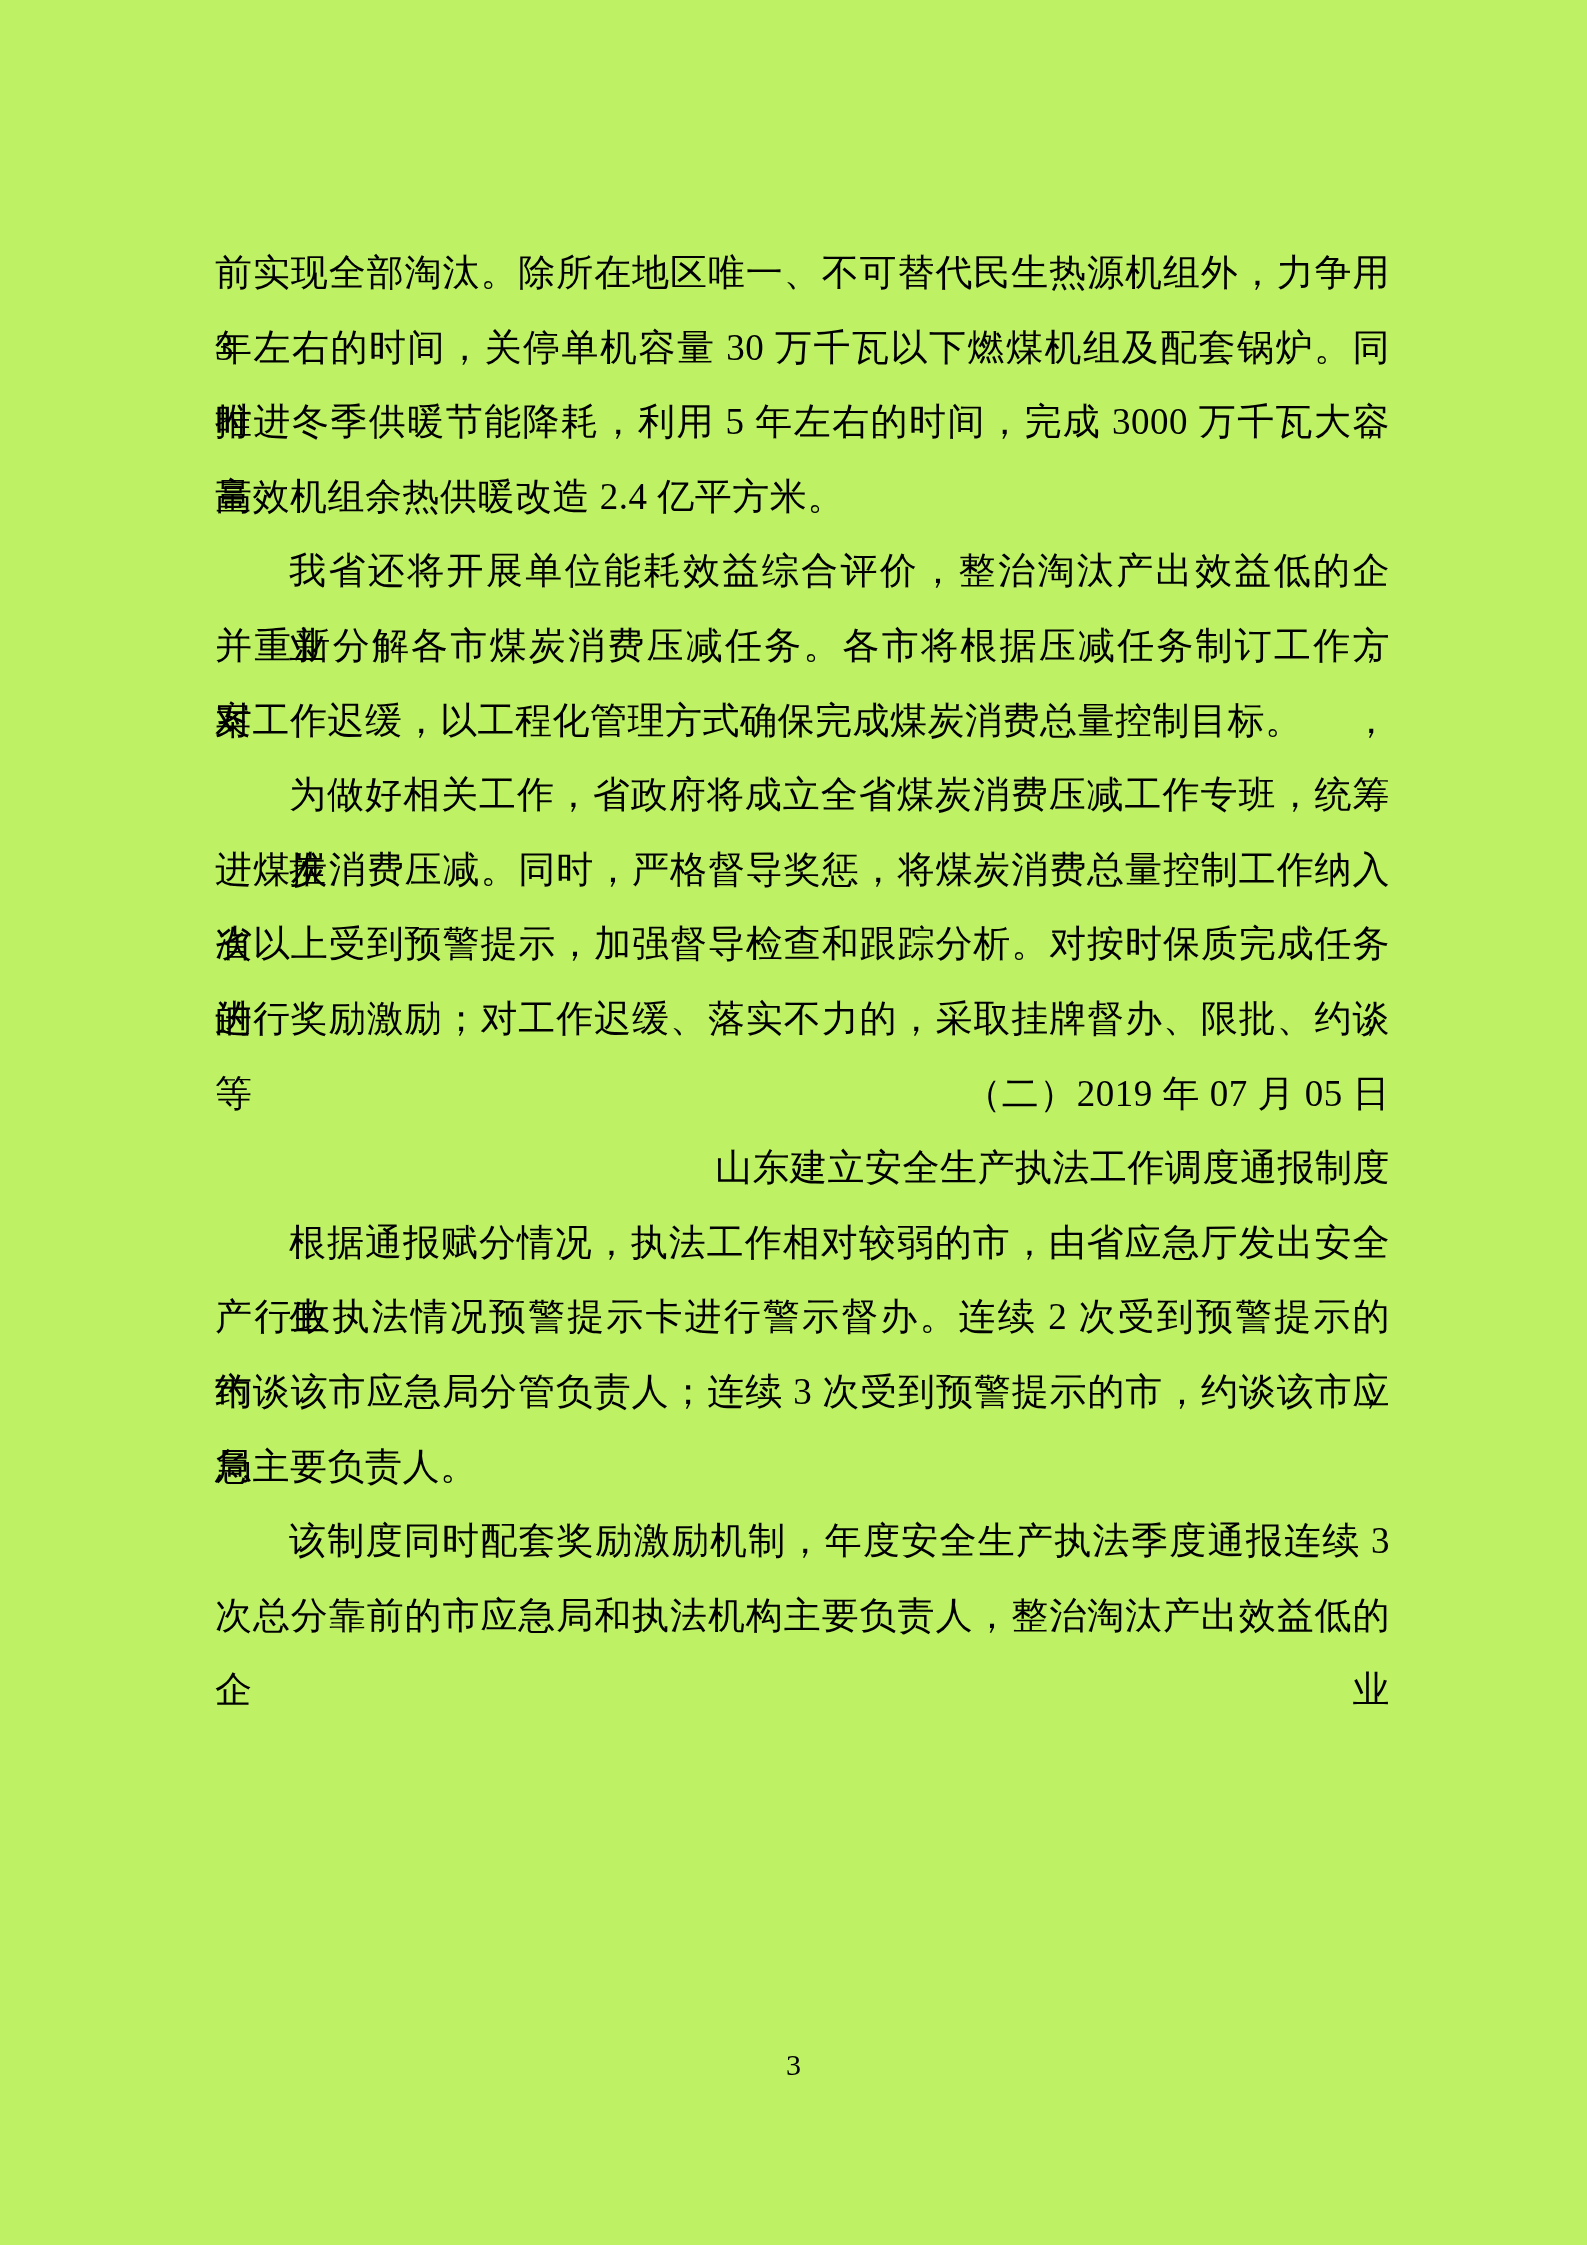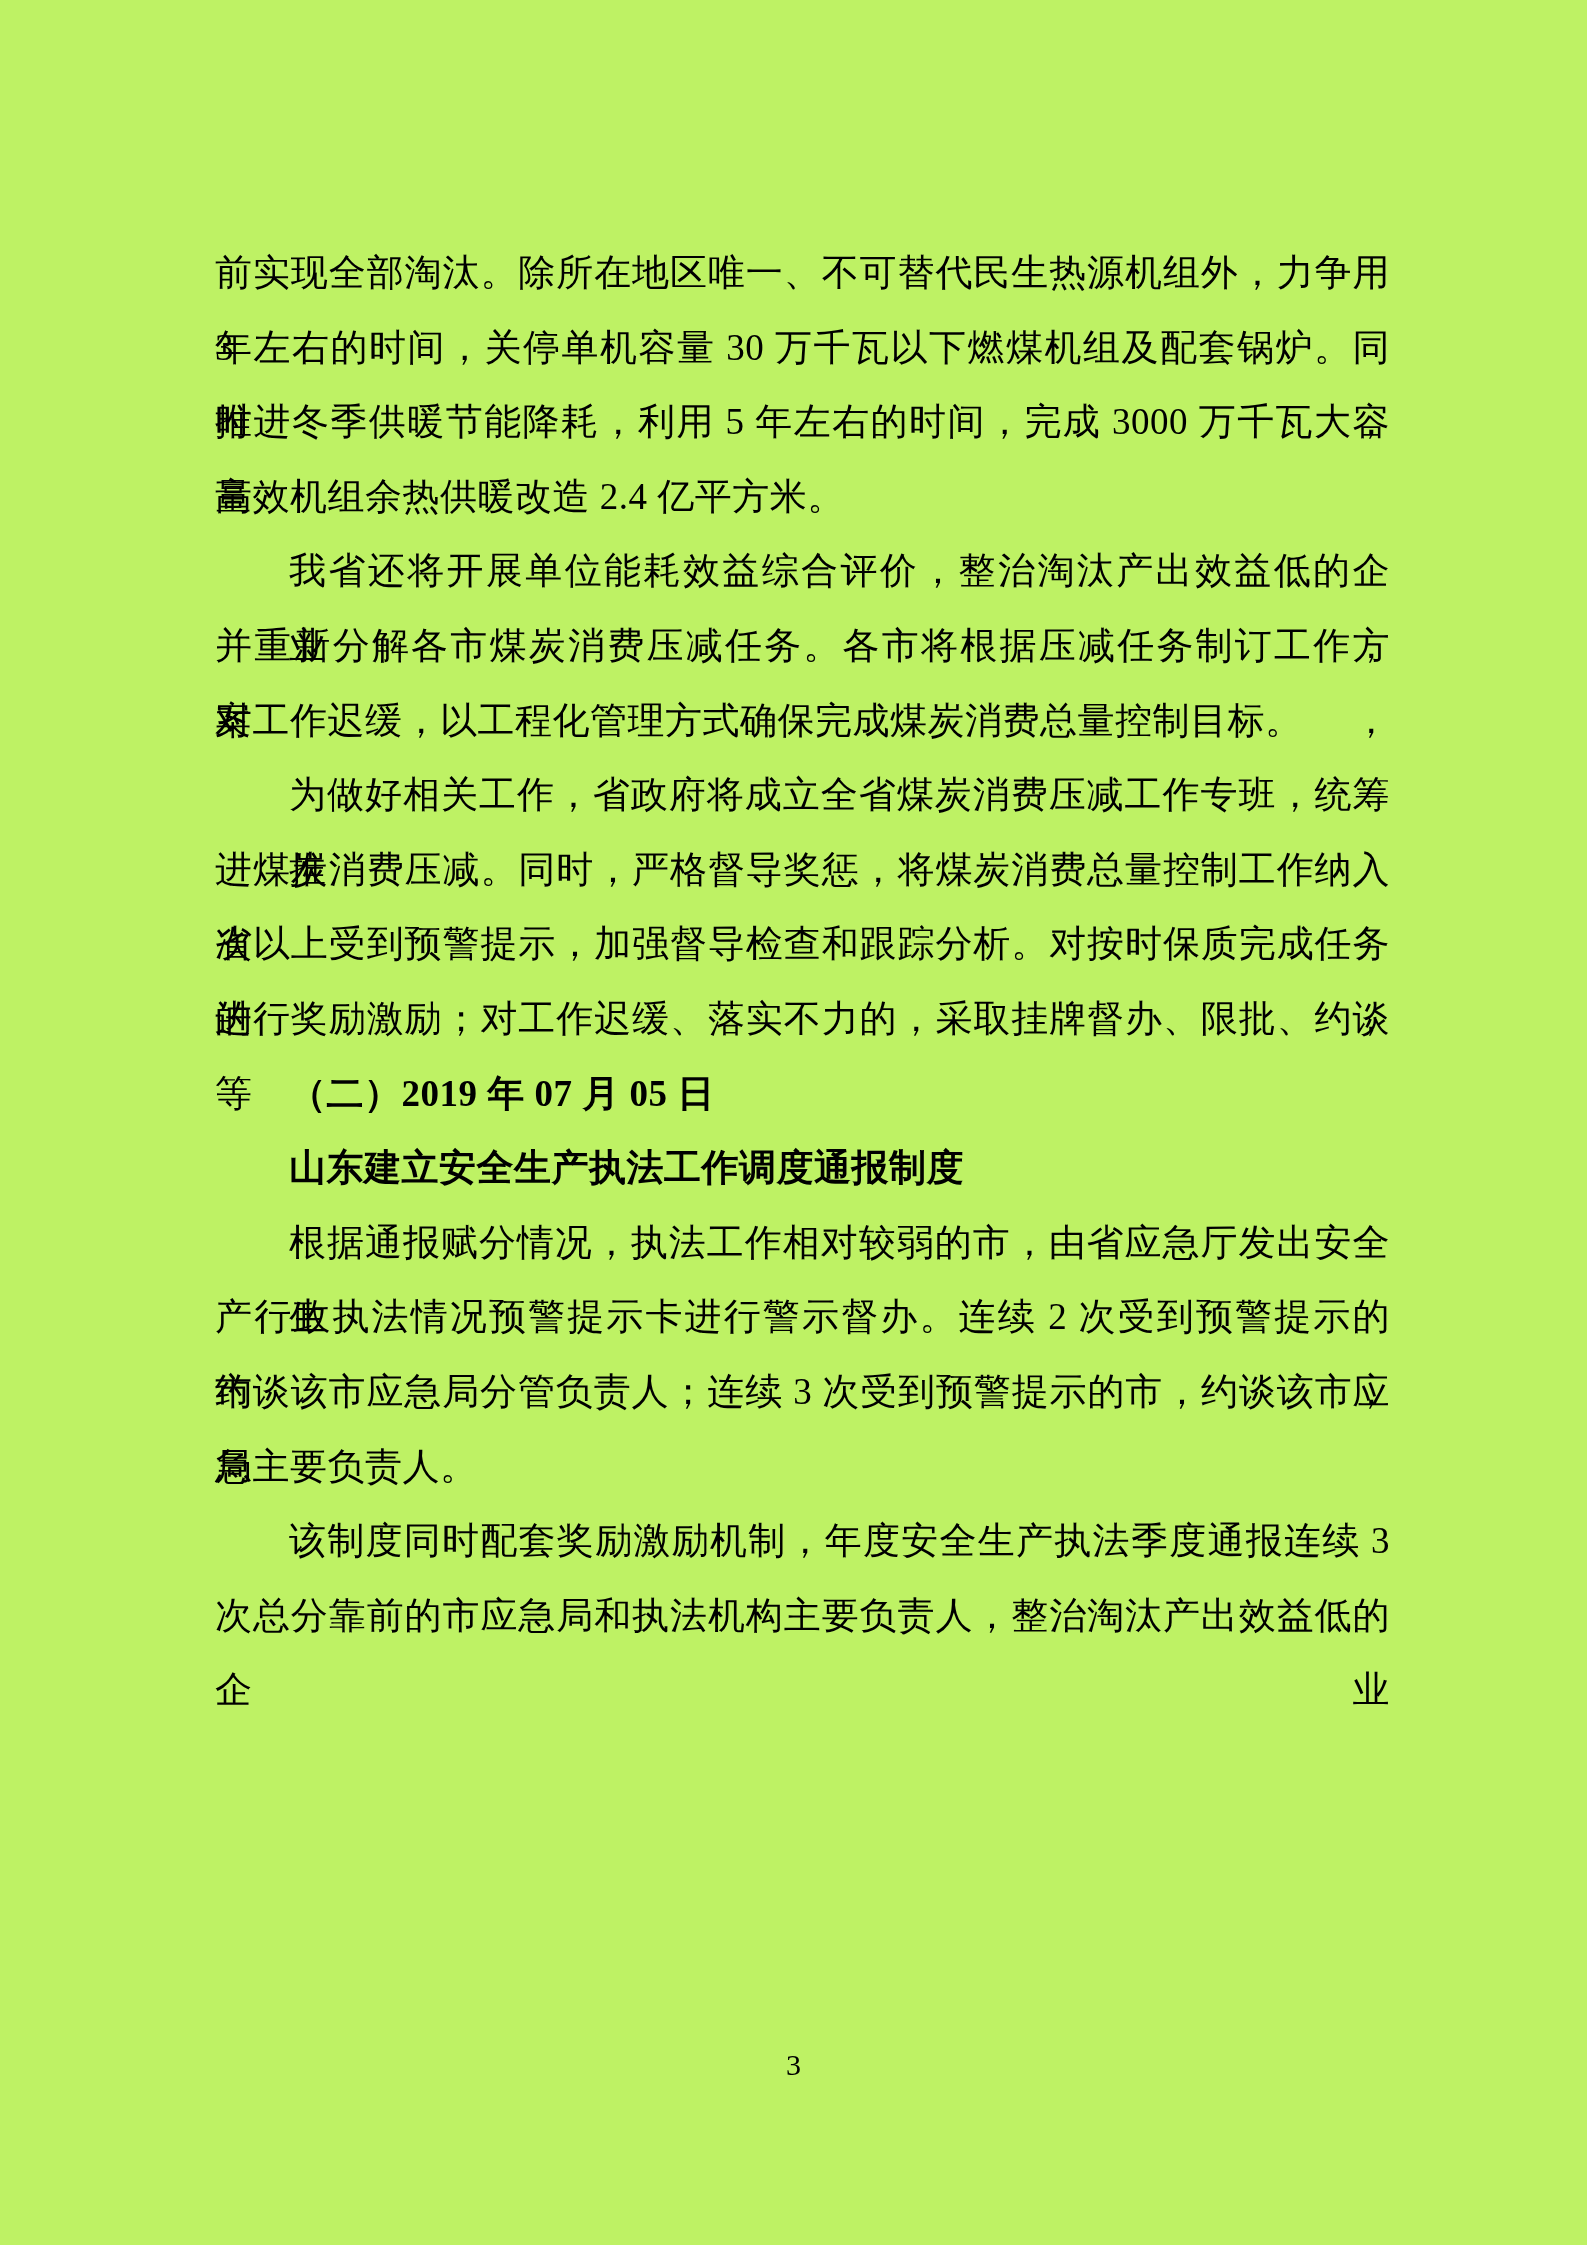--- a/index.html
+++ b/index.html
@@ -36,21 +36,22 @@
   }
   .line.fill {
     white-space: normal;
     text-align: justify;
     text-align-last: justify;
   }
   .line.indent {
     padding-left: 74px;
   }
   .paragraph.heading .line {
-    font-weight: bold;
+    font-weight: normal;
+    text-align: right;
   }
   .footer {
     position: absolute;
     left: 0;
     top: 2038px;
     width: 1587px;
     height: 54px;
     line-height: 54px;
     text-align: center;
   }

